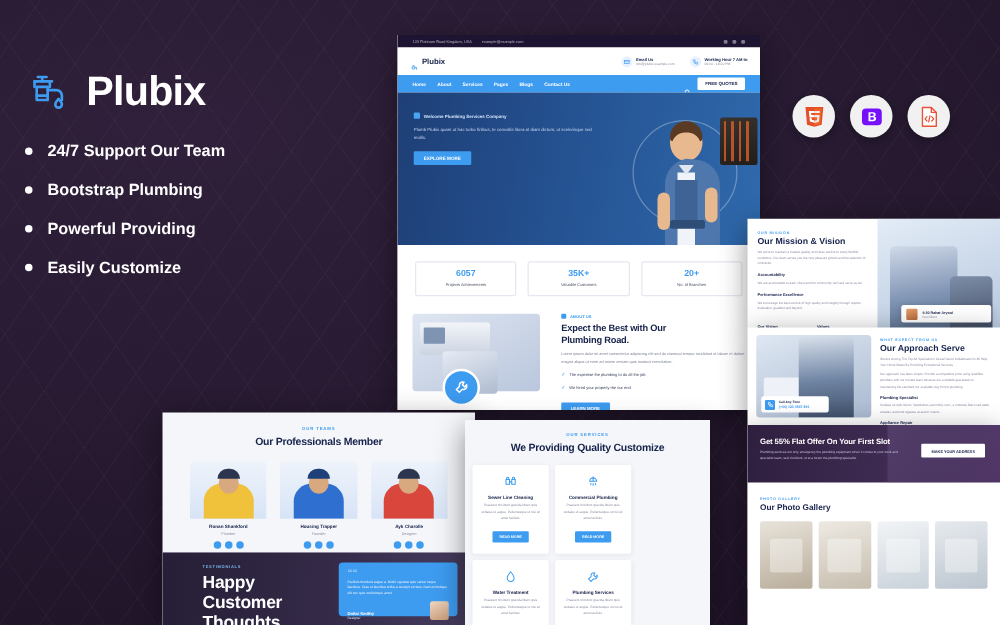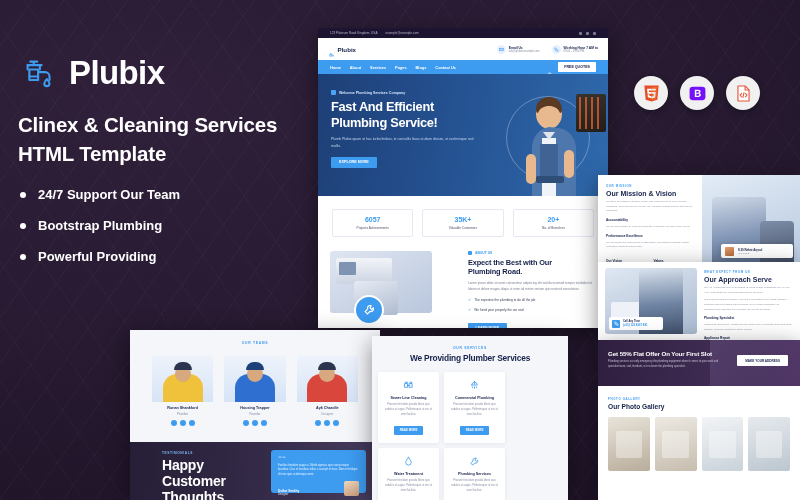--- a/index.html
+++ b/index.html
@@ -99,21 +99,21 @@
   .tools { position:absolute; right:2px; top:20px; width:30px; height:38px;
            background:linear-gradient(160deg,#3a332e,#221d1a); border-radius:2px; }
   .tools::after{ content:""; position:absolute; inset:3px;
     background:repeating-linear-gradient(90deg,#d8602b 0 2px,transparent 2px 6px);
     opacity:.8; }
   .stats { background:#fff; padding:13px 14px 10px; display:flex; gap:9px; }
   .stat { flex:1; border:.6px solid #e5e8f0; border-radius:2px; padding:6px 2px;
           text-align:center; }
   .stat b { display:block; font-size:7px; color:#3d9bf0; font-weight:700; }
   .stat span { display:block; font-size:3.2px; color:#4b5264; margin-top:2.5px; }
-  .about { display:flex; padding:4px 12px 14px; gap:26px; background:#fff; }
+  .about { display:flex; padding:4px 12px 14px; gap:7px; background:#fff; }
   .about-l { width:112px; position:relative; height:76px; }
   .ab-img { position:absolute; inset:0 10px 14px 0; border-radius:3px;
     background:linear-gradient(150deg,#dfe6f2,#b9c6dc); overflow:hidden; }
   .ab-truck { position:absolute; left:6px; top:7px; width:56px; height:26px;
     background:linear-gradient(180deg,#f2f4f8,#ccd4e2); border-radius:2px; }
   .ab-truck::before{content:"";position:absolute;left:3px;top:4px;width:17px;height:13px;
     background:#7f93b3;border-radius:1px;}
   .ab-plumber { position:absolute; left:24px; bottom:12px; width:44px; height:34px;
     background:linear-gradient(160deg,#e6ebf4,#aebbcf); border-radius:3px; }
   .ab-badge { position:absolute; left:24px; bottom:2px; width:30px; height:30px;
@@ -271,28 +271,25 @@
           <path d="M23 23h8a5 5 0 0 1 5 5v4"></path>
           <path d="M11 20v-5h14v5"></path>
           <path d="M14 11h8M18 11v4"></path>
           <path d="M13 15h-2M25 15h2"></path>
           <path d="M36 36c0 1.7-1.3 3-3 3s-3-1.3-3-3 3-5 3-5 3 3.3 3 5z"></path>
           <path d="M13 28v4h10v-4"></path>
         </svg>
       </span>
       <span class="logo-text">Plubix</span>
     </div>
-    <div class="promo-title">
-      <div>Clinex &amp; Cleaning Services</div>
-      <div>HTML Template</div>
-    </div>
     <ul class="promo-list">
       <li>24/7 Support Our Team</li>
       <li>Bootstrap Plumbing</li>
       <li>Powerful Providing</li>
+      <li>Easily Customize</li>
     </ul>
   </div>
 
   <div class="badges">
     <div class="badge">
       <svg viewBox="0 0 24 24" width="19" height="19">
         <path fill="#e44d26" d="M3 2l1.6 18L12 22l7.4-2L21 2z"></path>
         <path fill="#f16529" d="M12 3.6V20.6l6-1.7L19.3 3.6z"></path>
         <path fill="#fff" d="M12 10.2H8.9l-.2-2.1H12V6H6.4l.6 6.3H12zm0 5.4l-2.6-.7-.17-1.9H7.1l.33 3.7L12 17.9z"></path>
         <path fill="#ebebeb" d="M12 10.2v2.1h2.9l-.27 3-2.63.7v2.2l4.6-1.3.7-6.7z"></path>
@@ -392,24 +389,20 @@
           <rect x="14" y="62" width="10" height="30" rx="5" fill="#e8b98f"></rect>
           <rect x="52" y="58" width="10" height="28" rx="5" fill="#e8b98f"></rect>
           <rect x="24" y="84" width="28" height="7" rx="2" fill="#2e4e78"></rect>
         </svg>
       </div>
       <div class="hero-l">
         <div class="hero-kicker">
           <i class="hk-sq"></i>
           <span>Welcome Plumbing Services Company</span>
         </div>
-        <div class="hero-h1">
-          <div>Fast And Efficient</div>
-          <div>Plumbing Service!</div>
-        </div>
         <div class="hero-p">Plumb Plubix quam ut hac turbo finibus, te convallis litora at diam dictum, ut scelerisque sed mollis.</div>
         <div class="hero-btn">EXPLORE MORE</div>
       </div>
     </div>
     <div class="stats">
       <div class="stat">
         <b>6057</b>
         <span>Projects Achievements</span>
       </div>
       <div class="stat">
@@ -452,20 +445,21 @@
           <span>We hired your properly the our end</span>
         </div>
         <div class="ab-btn">LEARN MORE</div>
       </div>
     </div>
   </div>
 
   <div class="shot" id="shot-team">
     <div style="padding-top:11px">
       <div class="sec-kick">OUR TEAMS</div>
+      <div class="sec-h2">Our Professionals Member</div>
       <div class="team-row">
         <div class="tm">
           <div class="tm-ph">
             <div class="tm-body" style="background:#f0c23c"></div>
             <div class="tm-head"></div>
             <div class="tm-cap" style="background:#2c3550"></div>
           </div>
           <div class="tm-n">Ronan Shankford</div>
           <div class="tm-r">Plumber</div>
           <div class="tm-s">
@@ -528,21 +522,21 @@
           </span>
           <span class="tc-av"></span>
         </div>
       </div>
     </div>
   </div>
 
   <div class="shot" id="shot-serv">
     <div class="serv-head">
       <div class="sec-kick">OUR SERVICES</div>
-      <div class="sec-h2">We Providing Plumber Services</div>
+      <div class="sec-h2">We Providing Quality Customize</div>
     </div>
     <div class="serv-grid">
       <div class="sc">
         <div class="sc-ic">
           <svg viewBox="0 0 24 24" width="11" height="11" fill="none" stroke="#3d9bf0" stroke-width="1.8" stroke-linecap="round">
               <path d="M4 8h6v8H4zM14 8h6v8h-6zM10 12h4"></path>
               <circle cx="7" cy="6" r="2"></circle>
               <circle cx="17" cy="6" r="2"></circle>
             </svg>
         </div>

